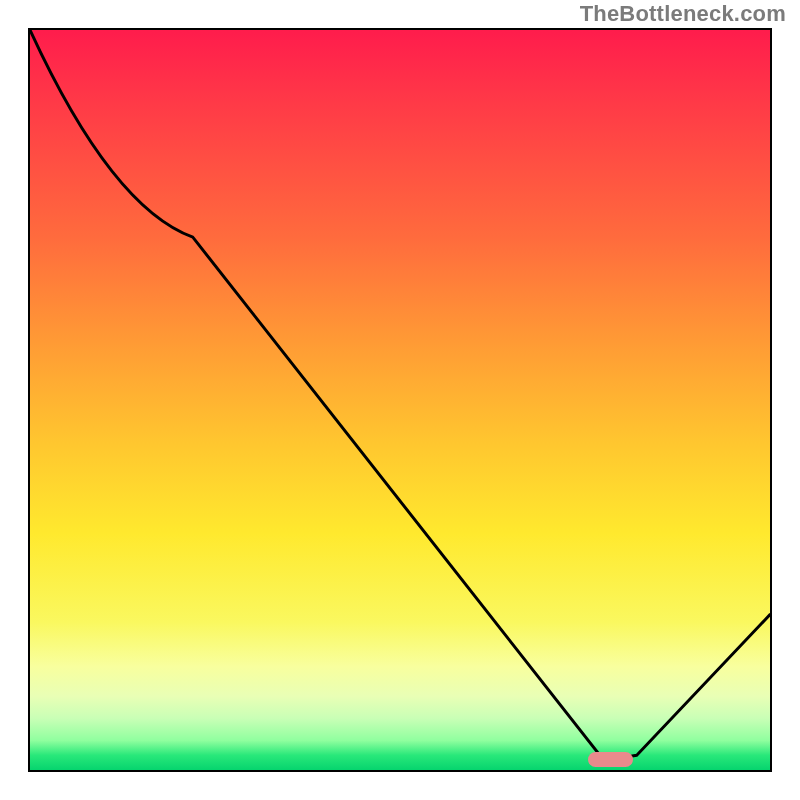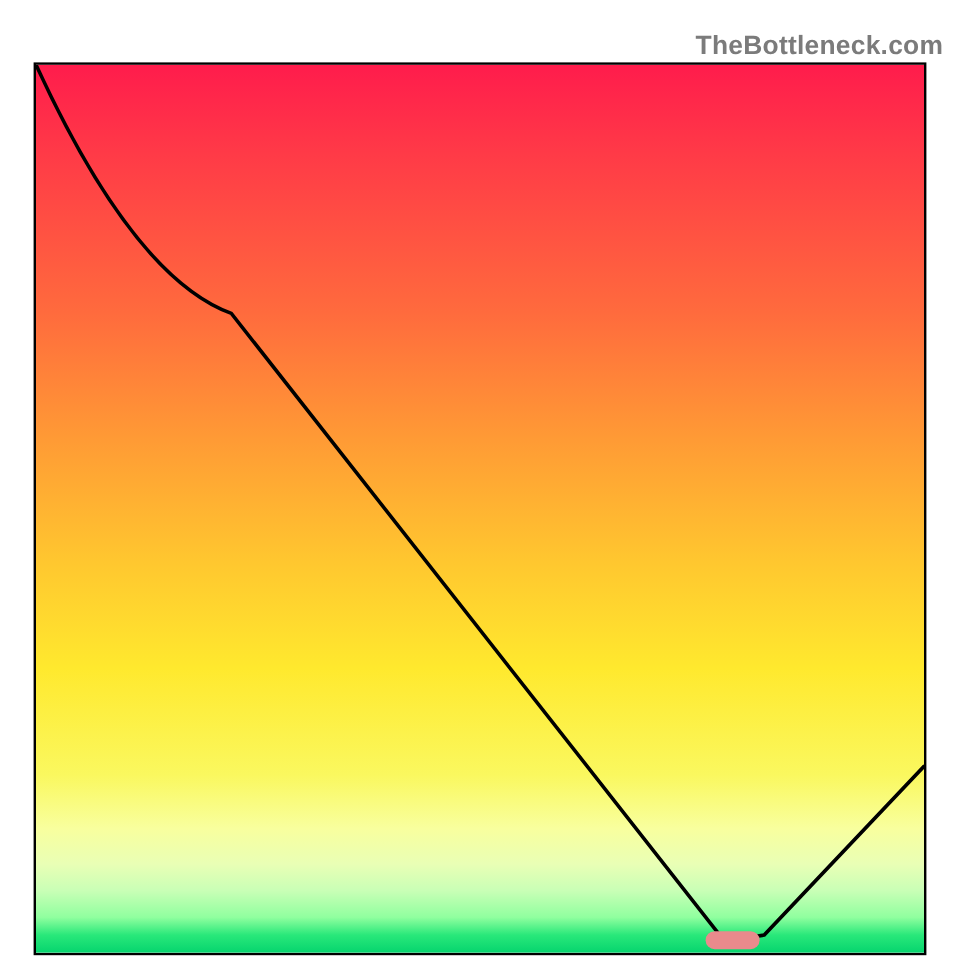--- a/index.html
+++ b/index.html
@@ -7,21 +7,20 @@
     padding: 0;
     width: 800px;
     height: 800px;
     background: #ffffff;
     font-family: Arial, Helvetica, sans-serif;
   }
   .wrap {
     position: relative;
     width: 800px;
     height: 773px;
-    margin-top: 24px;
   }
   .attribution {
     position: absolute;
     top: 1px;
     right: 14px;
     font-size: 22px;
     font-weight: 600;
     color: #7b7b7b;
     letter-spacing: 0.2px;
   }

